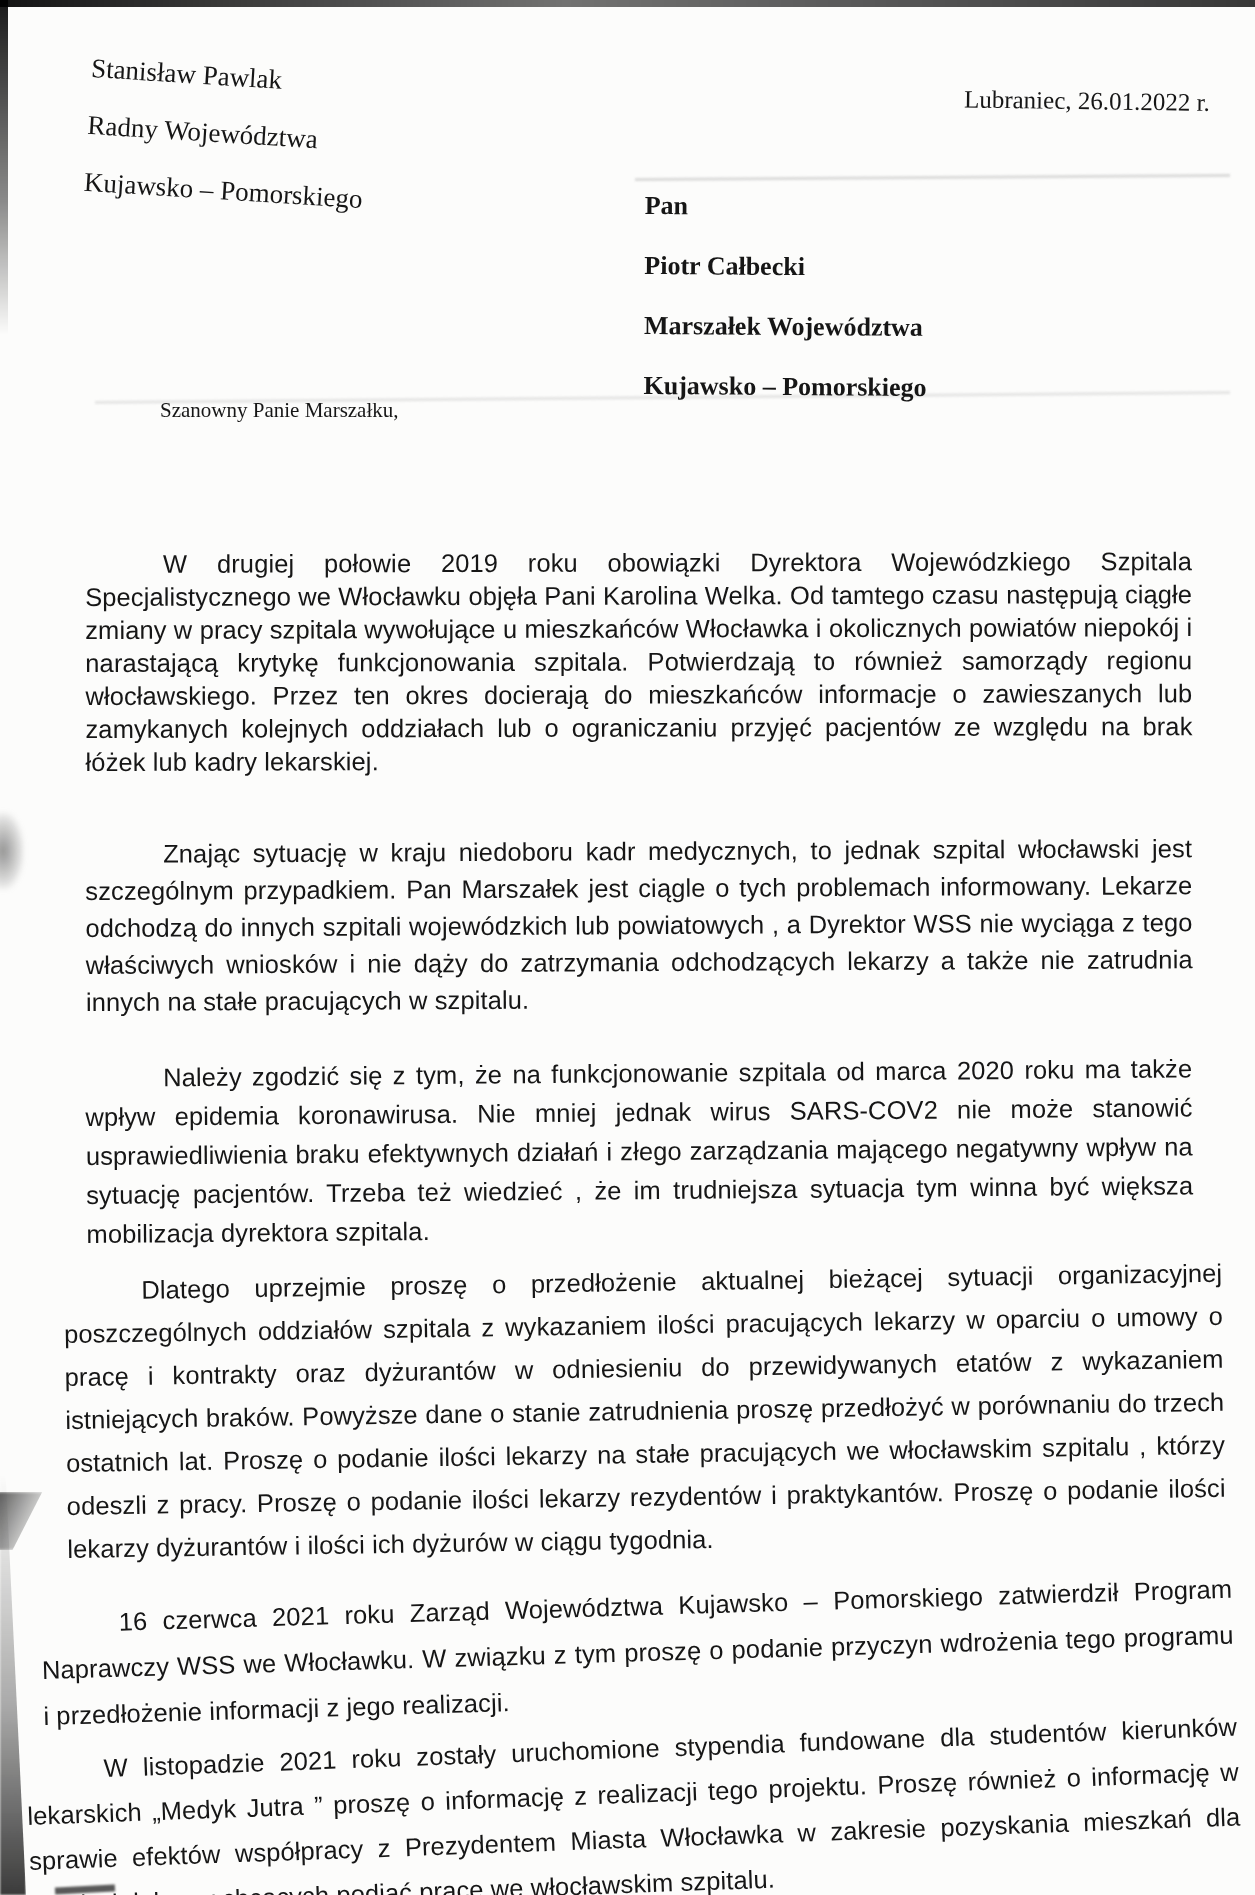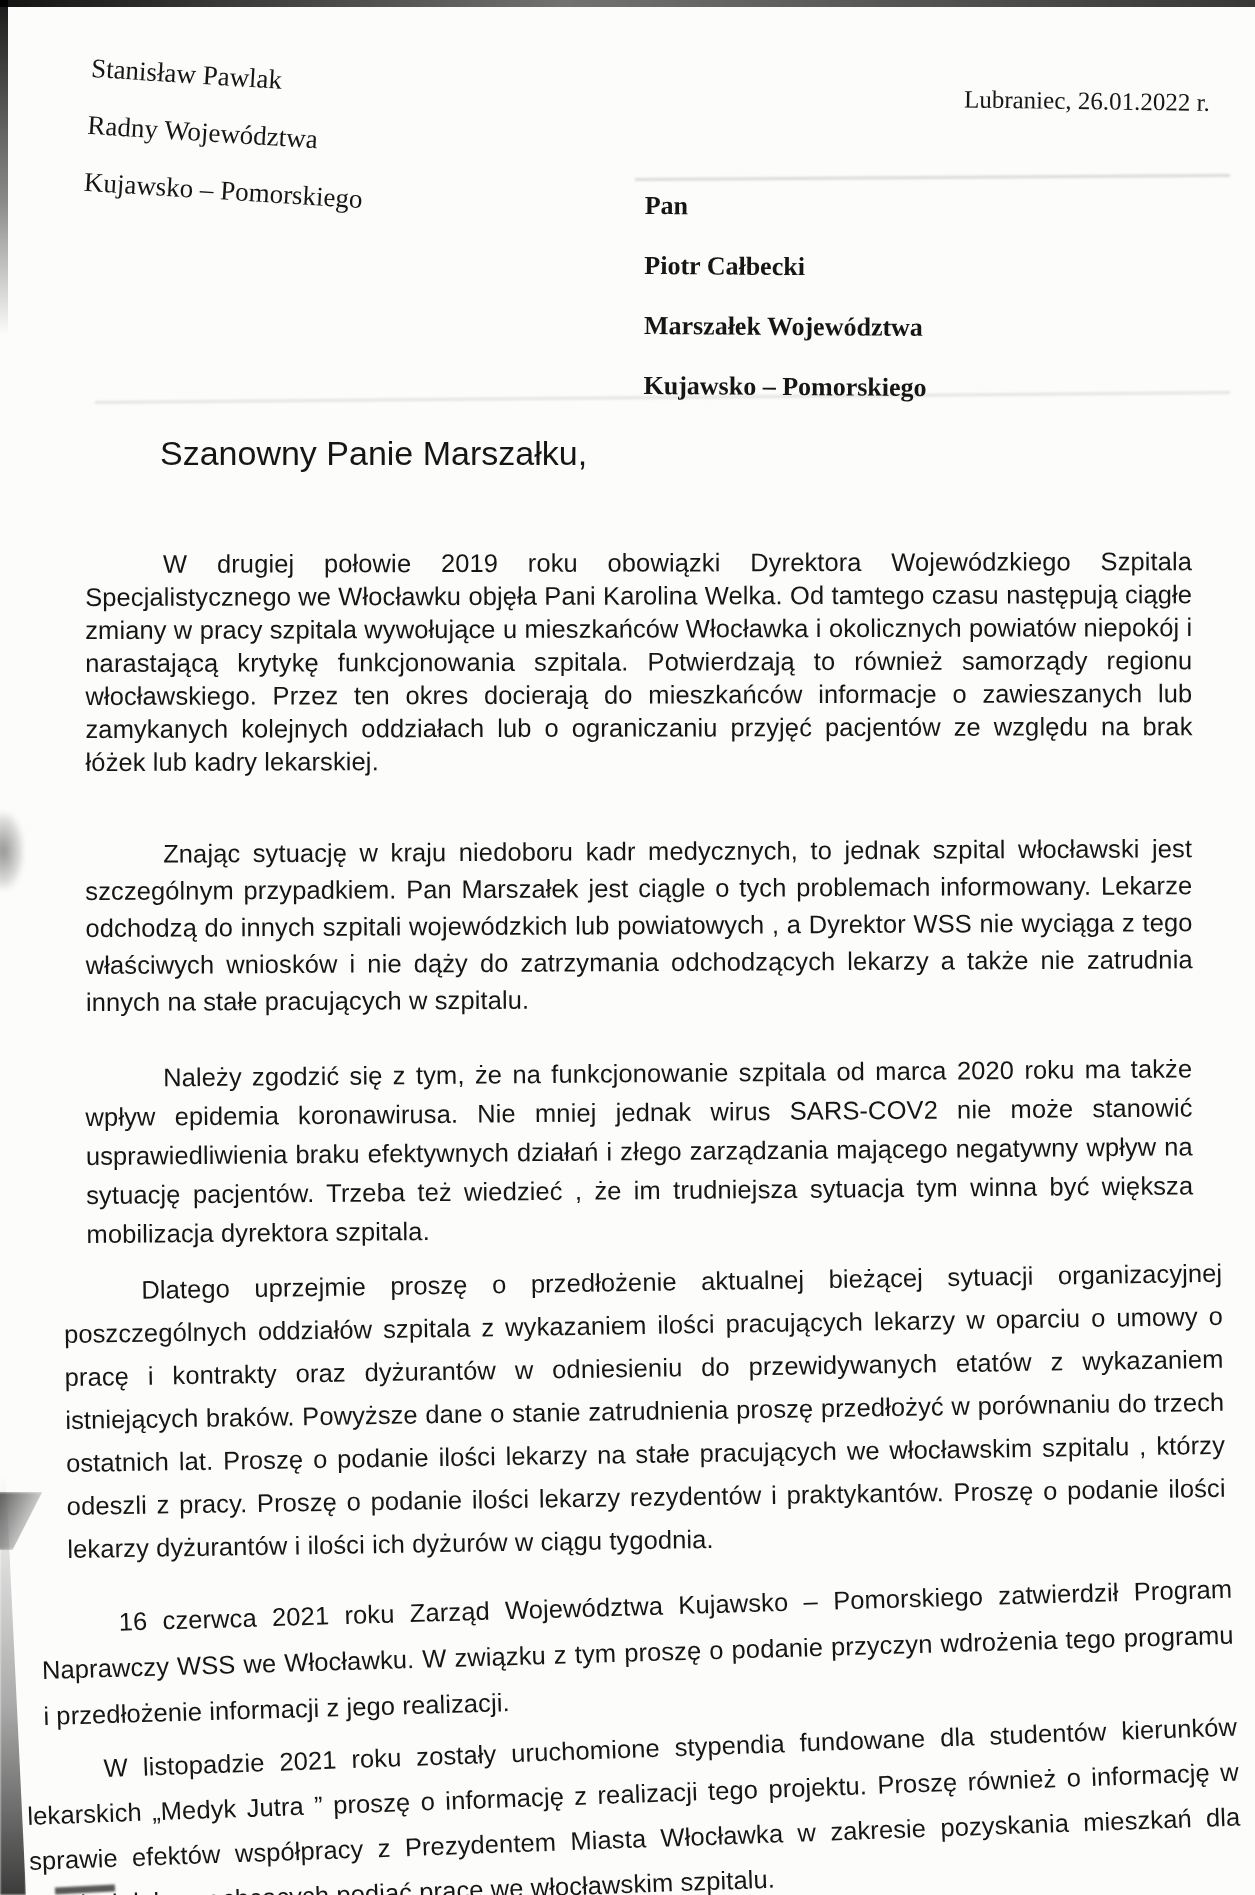--- a/index.html
+++ b/index.html
@@ -71,23 +71,23 @@
     white-space:nowrap;
   }
   .addressee{
     position:absolute;left:645px;top:176px;
     font-family:"Liberation Serif",serif;
     font-weight:bold;font-size:26px;line-height:60px;
     transform:rotate(.4deg);transform-origin:left top;
     white-space:nowrap;
   }
   .salutation{
-    position:absolute;left:160px;top:434px;
-    font-family:Liberation Sans, sans-serif;
-    font-size:34px;
+    position:absolute;left:160px;top:398px;
+    font-family:Liberation Serif, serif;
+    font-size:21px;
   }
   
   .body-text{
     position:absolute;left:85px;top:548px;width:1107px;
     font-family:"Liberation Sans",sans-serif;
     font-size:25.5px;
     text-align:justify;
     hyphens:none;
     letter-spacing:.1px;
   }

